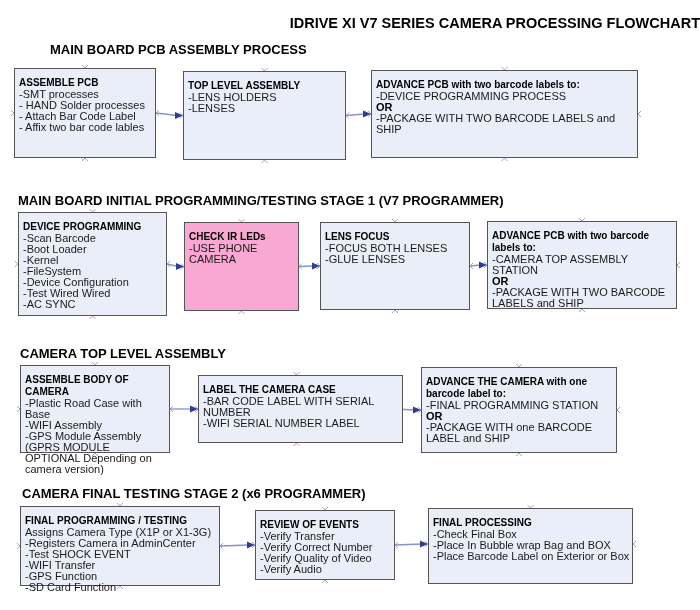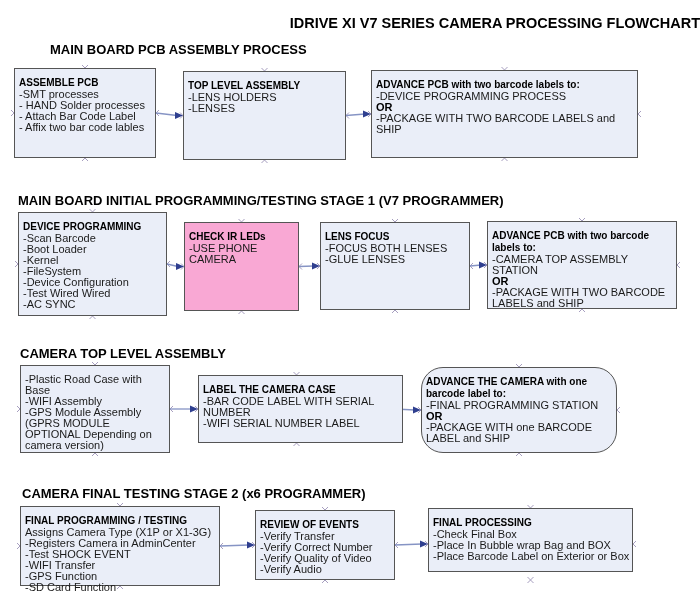--- a/index.html
+++ b/index.html
@@ -346,31 +346,32 @@
       <div class="box-line">-GLUE LENSES</div>
     </div>
     <div class="flow-box" style="left: 487px; top: 221px; width: 190px; height: 88px; background: rgb(234, 238, 248); border-color: rgb(85, 85, 85);">
       <div class="box-title">ADVANCE PCB with two barcode labels to:</div>
       <div class="box-line">-CAMERA TOP ASSEMBLY STATION</div>
       <div class="box-line bold">OR</div>
       <div class="box-line">-PACKAGE WITH TWO BARCODE LABELS and SHIP</div>
     </div>
     <div class="section-header" style="left: 20px; top: 346px; text-align: center;">CAMERA TOP LEVEL ASSEMBLY</div>
     <div class="flow-box" style="left: 20px; top: 365px; width: 150px; height: 88px; background: rgb(234, 238, 248); border-color: rgb(85, 85, 85);">
+      <div class="box-title">ASSEMBLE BODY OF CAMERA</div>
       <div class="box-line">-Plastic Road Case with Base</div>
       <div class="box-line">-WIFI Assembly</div>
       <div class="box-line">-GPS Module Assembly</div>
       <div class="box-line">(GPRS MODULE OPTIONAL Depending on camera version)</div>
     </div>
     <div class="flow-box" style="left: 198px; top: 375px; width: 205px; height: 68px; background: rgb(234, 238, 248); border-color: rgb(85, 85, 85);">
       <div class="box-title">LABEL THE CAMERA CASE</div>
       <div class="box-line">-BAR CODE LABEL WITH SERIAL NUMBER</div>
       <div class="box-line">-WIFI SERIAL NUMBER LABEL</div>
     </div>
-    <div class="flow-box" style="left: 421px; top: 367px; width: 196px; height: 86px; background: rgb(234, 238, 248); border-color: rgb(85, 85, 85); border-radius: 22px;">
+    <div class="flow-box" style="left: 421px; top: 367px; width: 196px; height: 86px; background: rgb(234, 238, 248); border-color: rgb(85, 85, 85);">
       <div class="box-title">ADVANCE THE CAMERA with one barcode label to:</div>
       <div class="box-line">-FINAL PROGRAMMING STATION</div>
       <div class="box-line bold">OR</div>
       <div class="box-line">-PACKAGE WITH one BARCODE LABEL and SHIP</div>
     </div>
     <div class="section-header" style="left: 22px; top: 486px;">CAMERA FINAL TESTING STAGE 2 (x6 PROGRAMMER)</div>
     <div class="flow-box" style="left: 20px; top: 506px; width: 200px; height: 80px; background: rgb(234, 238, 248); border-color: rgb(85, 85, 85);">
       <div class="box-title">FINAL PROGRAMMING / TESTING</div>
       <div class="box-line">Assigns Camera Type (X1P or X1-3G)</div>
       <div class="box-line">-Registers Camera in AdminCenter</div>
@@ -379,19 +380,19 @@
       <div class="box-line">-GPS Function</div>
       <div class="box-line">-SD Card Function</div>
     </div>
     <div class="flow-box" style="left: 255px; top: 510px; width: 140px; height: 70px; background: rgb(234, 238, 248); border-color: rgb(85, 85, 85);">
       <div class="box-title">REVIEW OF EVENTS</div>
       <div class="box-line">-Verify Transfer</div>
       <div class="box-line">-Verify Correct Number</div>
       <div class="box-line">-Verify Quality of Video</div>
       <div class="box-line">-Verify Audio</div>
     </div>
-    <div class="flow-box" style="left: 428px; top: 508px; width: 205px; height: 64px; background: rgb(234, 238, 248); border-color: rgb(85, 85, 85);">
+    <div class="flow-box" style="left: 428px; top: 508px; width: 205px; height: 76px; background: rgb(234, 238, 248); border-color: rgb(85, 85, 85);">
       <div class="box-title">FINAL PROCESSING</div>
       <div class="box-line">-Check Final Box</div>
       <div class="box-line">-Place In Bubble wrap Bag and BOX</div>
       <div class="box-line">-Place Barcode Label on Exterior or Box</div>
     </div>
   </div>
 
 </body></html>

